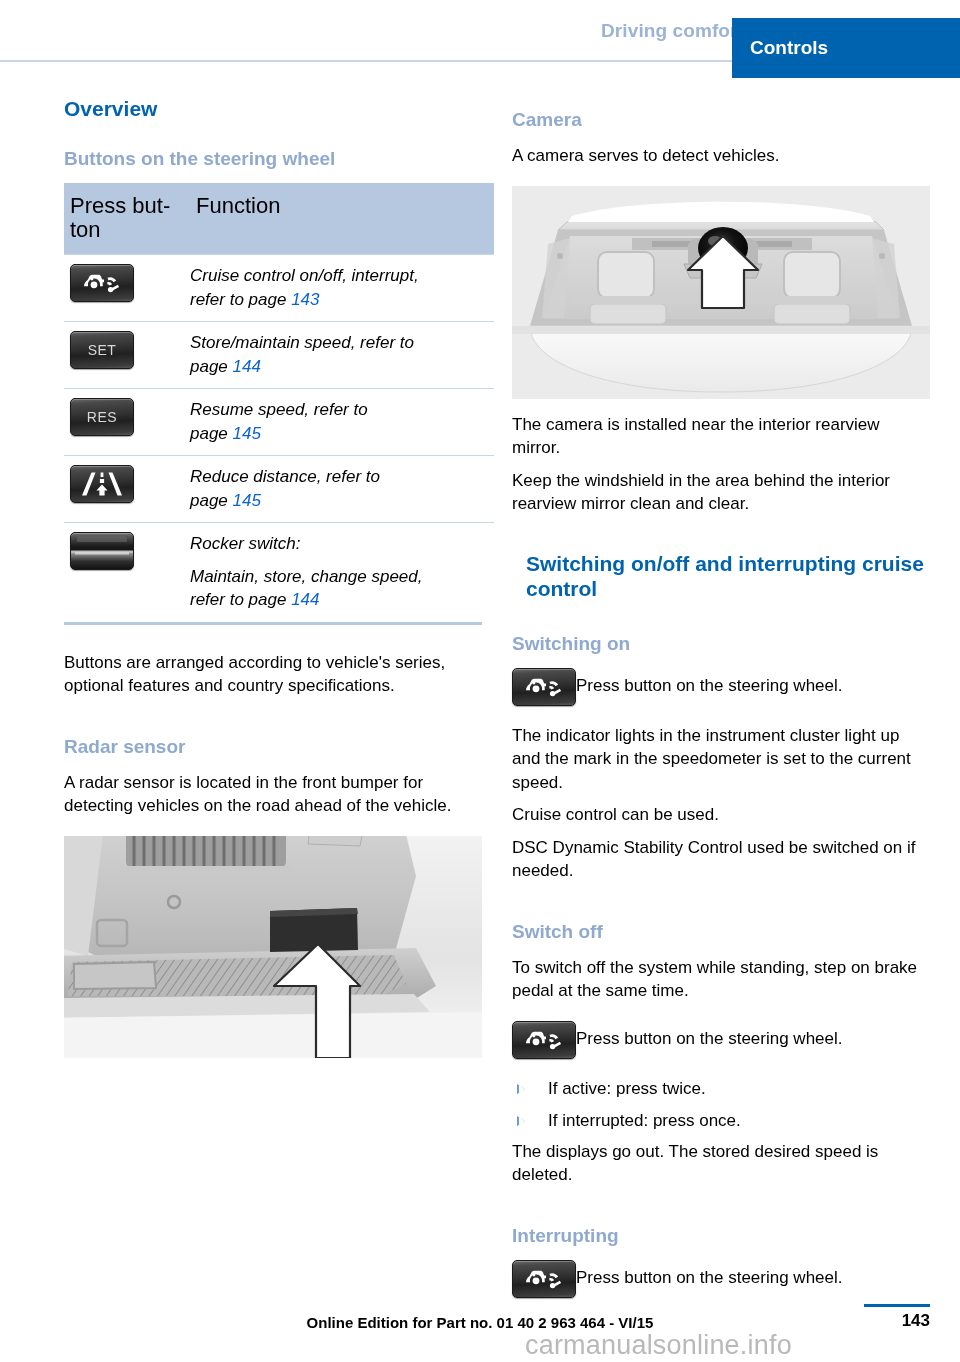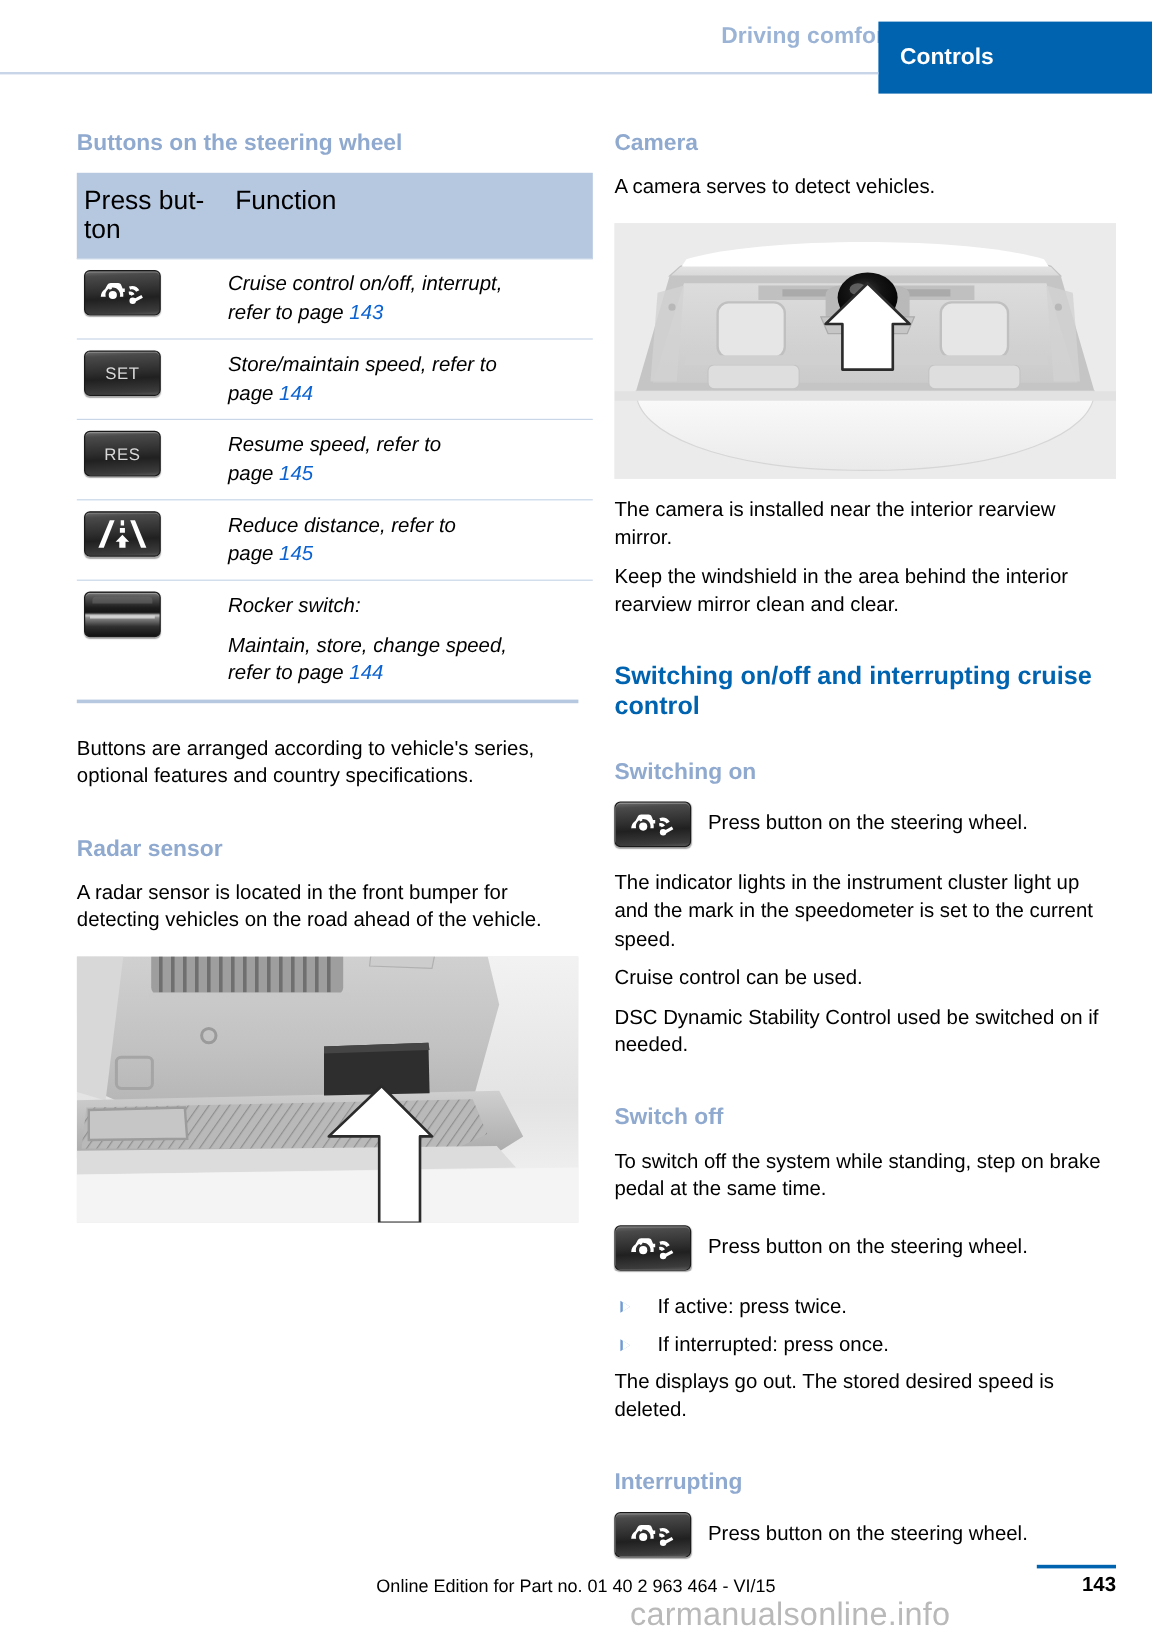--- a/index.html
+++ b/index.html
@@ -78,21 +78,21 @@
     margin: 0 0 26px 0;
     line-height: 25px;
   }
   h2.h-minor {
     font-size: 19px;
     font-weight: bold;
     color: #8fa9cf;
     margin: 12px 0 12px 0;
     line-height: 24px;
   }
-  .h-major.tight { margin-bottom: 10px; }
+  .h-major.tight { margin-bottom: 10px; margin-left: 14px; }
   .spacer-lg { height: 26px; }
   .spacer-md { height: 16px; }
   .spacer-sm { height: 9px; }
 
   p.body-text {
     font-size: 17px;
     line-height: 23.5px;
     margin: 0 0 9px 0;
     color: #000;
   }
@@ -163,21 +163,20 @@
     color: #d8d8d8;
     font-family: "Liberation Sans", sans-serif;
     letter-spacing: 0.5px;
   }
   .swbtn svg { position: absolute; left: 0; top: 0; }
 
   
   .inline-btn-row {
     display: flex;
     align-items: flex-start;
-    gap: 14px;
     margin: 0 0 9px 0;
   }
   .inline-btn-row .lbl {
     font-size: 17px;
     line-height: 23.5px;
     padding-top: 6px;
   }
 
   
   ul.tri-list {
@@ -241,20 +240,21 @@
     font-weight: bold;
     color: #000;
   }
   .edition {
     position: absolute;
     left: 0; right: 0;
     top: 1314px;
     text-align: center;
     font-size: 15px;
     color: #000;
+    font-weight: bold;
   }
   .watermark {
     position: absolute;
     left: 525px;
     top: 1330px;
     font-size: 27px;
     color: #b9b9b9;
     letter-spacing: 0.2px;
     white-space: nowrap;
     font-family: "Liberation Sans", sans-serif;
@@ -266,20 +266,21 @@
 <div class="page-header">
   <div class="hdr-chapter">Driving comfort</div>
   <div class="hdr-section">
     <div class="hdr-section-label">Controls</div>
   </div>
   <div class="hdr-rule"></div>
 </div>
 
 <div class="col col-left">
 
+  <h1 class="h-major">Overview</h1>
   <h2 class="h-minor">Buttons on the steering wheel</h2>
 
   <table class="btn-table">
     <tbody>
       <tr class="thead-row">
         <td class="c-icon">
           <span>Press but-</span><br>
           <span>ton</span>
         </td>
         <td class="c-func">Function</td>

